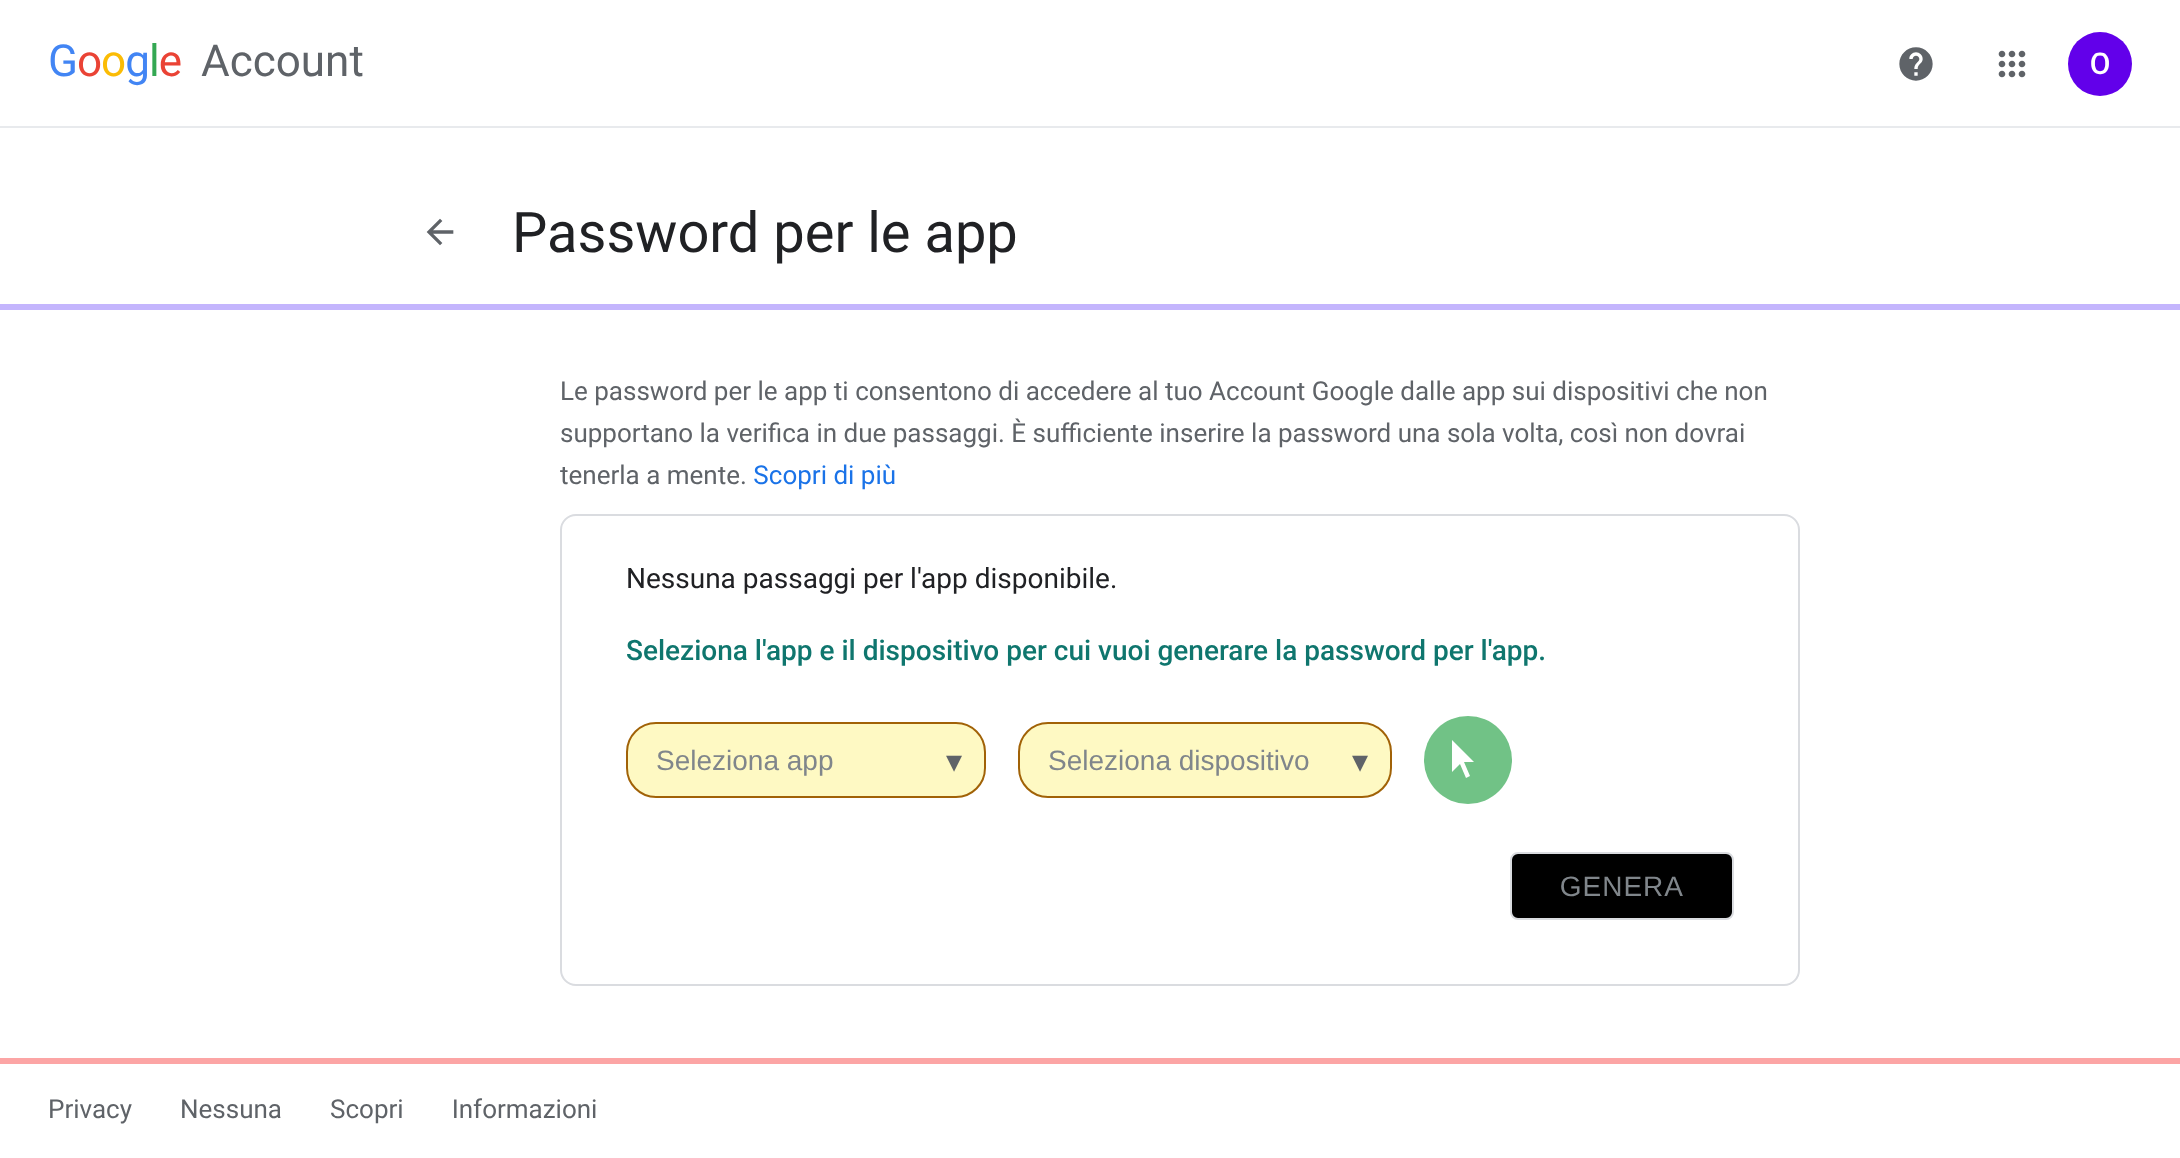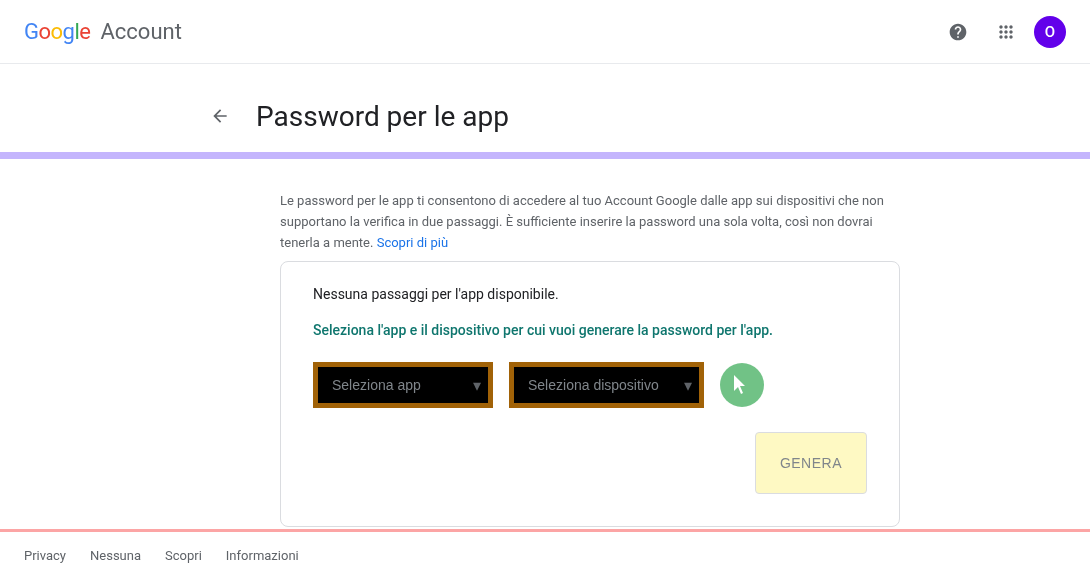--- a/index.html
+++ b/index.html
@@ -95,21 +95,21 @@
       display: flex;
       flex-direction: column;
       padding: 32px 0 0 0;
     }
 
     .page-header {
       display: flex;
       align-items: center;
       gap: 16px;
       padding: 0 0 16px 200px;
-      border-bottom: 7px solid #c4b5fd;
+      border-bottom: 3px solid #c4b5fd;
     }
 
     .back-btn {
       width: 40px;
       height: 40px;
       border-radius: 50%;
       border: none;
       background: transparent;
       cursor: pointer;
       display: flex;
@@ -172,23 +172,23 @@
     }
 
     .select-wrapper {
       position: relative;
       display: inline-flex;
       align-items: center;
     }
 
     .select-dropdown {
       appearance: none;
-      border: 5px solid #a16207;
-      border-radius: 0;
-      background: #000000;
+      border: 1px solid #a16207;
+      border-radius: 15px;
+      background: #fef9c3;
       padding: 10px 40px 10px 14px;
       font-size: 14px;
       color: #80868b;
       cursor: pointer;
       min-width: 180px;
       outline: none;
     }
 
     .select-arrow {
       position: absolute;
@@ -197,24 +197,24 @@
       color: #5f6368;
       font-size: 16px;
     }
 
     .actions-row {
       display: flex;
       justify-content: flex-end;
     }
 
     .genera-btn {
-      padding: 22px 24px;
+      padding: 8px 24px;
       border: 1px solid #dadce0;
       border-radius: 4px;
-      background: #fef9c3;
+      background: #000000;
       color: #80868b;
       font-size: 14px;
       font-weight: 500;
       letter-spacing: 0.5px;
       cursor: not-allowed;
       text-transform: uppercase;
     }
 
     
     .green-circle {

